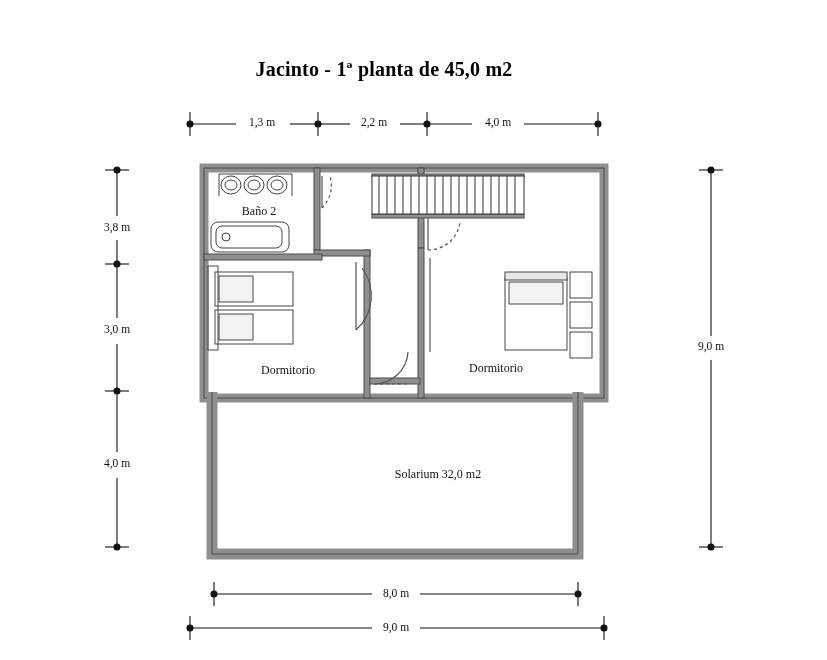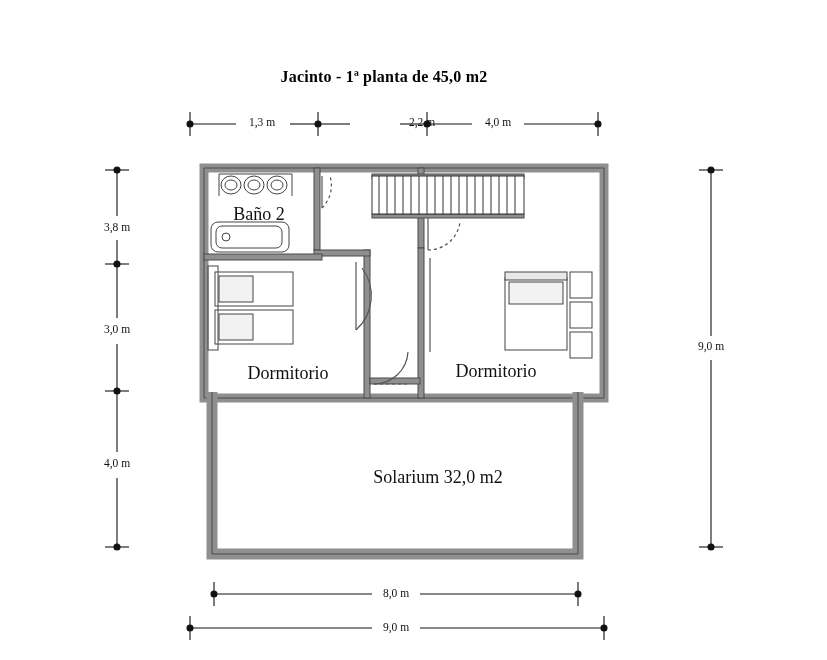--- a/index.html
+++ b/index.html
@@ -17,38 +17,38 @@
   }
   #plan {
     position: absolute;
     left: 0; top: 0;
     width: 827px;
     height: 660px;
   }
   .title {
     position: absolute;
     left: 0;
-    top: 68px;
+    top: 58px;
     width: 768px;
     text-align: center;
-    font-size: 16px;
+    font-size: 20px;
     font-weight: bold;
     font-family: "Liberation Serif", serif;
     letter-spacing: 0.2px;
   }
   .dimlabel {
     position: absolute;
     font-size: 11.5px;
     font-family: "Liberation Serif", serif;
     color: #111;
     white-space: nowrap;
   }
   .roomlabel {
     position: absolute;
-    font-size: 18px;
+    font-size: 12px;
     font-family: "Liberation Serif", serif;
     color: #111;
     white-space: nowrap;
     text-align: right;
   }
   .center {
     transform: translateX(-50%);
   }
 </style>
 </head>
@@ -218,21 +218,21 @@
     <rect x="505" y="272" width="62" height="8" fill="#e8e8e8"></rect>
 
     <rect x="570" y="272" width="22" height="26"></rect>
     <rect x="570" y="302" width="22" height="26"></rect>
     <rect x="570" y="332" width="22" height="26"></rect>
   </g>
 
 </svg>
 
 <div class="dimlabel center" style="left:262px; top:116px;">1,3 m</div>
-<div class="dimlabel center" style="left:374px; top:116px;margin-left:48px;">2,2 m</div>
+<div class="dimlabel center" style="left:374px; top:116px;">2,2 m</div>
 <div class="dimlabel center" style="left:498px; top:116px;">4,0 m</div>
 
 <div class="dimlabel center" style="left:117px; top:221px;">3,8 m</div>
 <div class="dimlabel center" style="left:117px; top:323px;">3,0 m</div>
 <div class="dimlabel center" style="left:117px; top:457px;">4,0 m</div>
 
 <div class="dimlabel center" style="left:711px; top:340px;">9,0 m</div>
 
 <div class="dimlabel center" style="left:396px; top:587px;">8,0 m</div>
 <div class="dimlabel center" style="left:396px; top:621px;">9,0 m</div>

